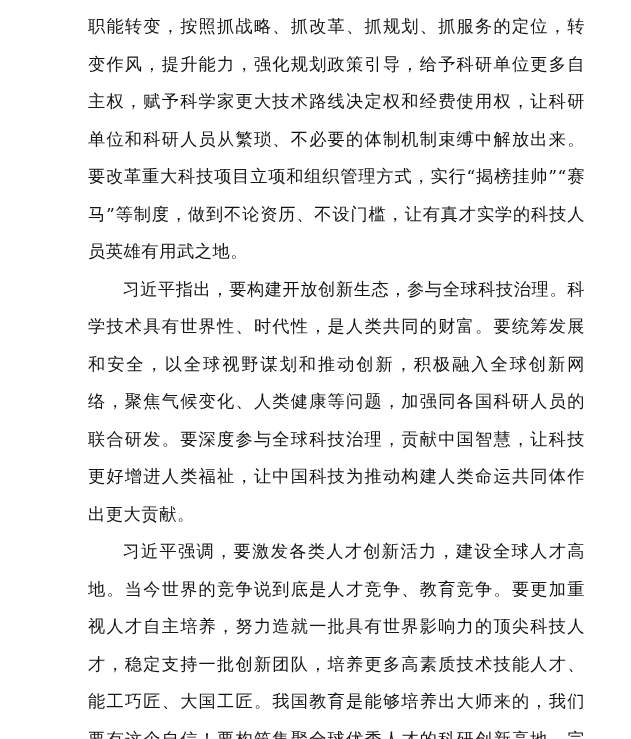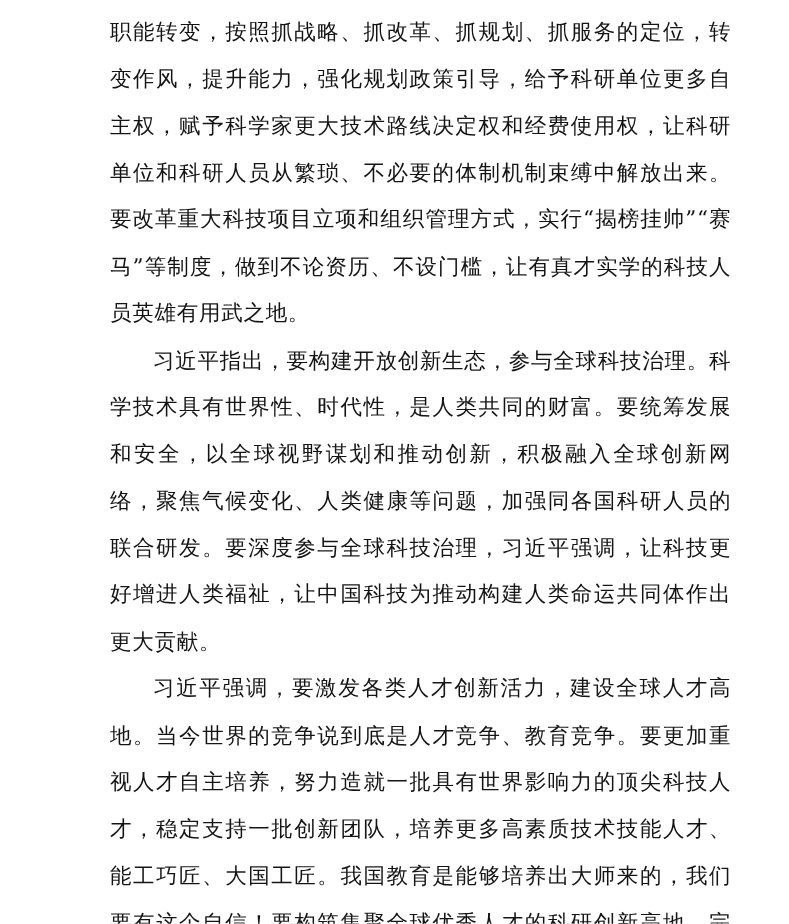--- a/index.html
+++ b/index.html
@@ -36,16 +36,16 @@
   .para.first {
     text-indent: 0;
   }
 </style>
 </head>
 <body>
 
 <div class="page">
   <div class="body-text">
     <p class="para first">职能转变，按照抓战略、抓改革、抓规划、抓服务的定位，转变作风，提升能力，强化规划政策引导，给予科研单位更多自主权，赋予科学家更大技术路线决定权和经费使用权，让科研单位和科研人员从繁琐、不必要的体制机制束缚中解放出来。要改革重大科技项目立项和组织管理方式，实行“揭榜挂帅”“赛马”等制度，做到不论资历、不设门槛，让有真才实学的科技人员英雄有用武之地。</p>
-    <p class="para">习近平指出，要构建开放创新生态，参与全球科技治理。科学技术具有世界性、时代性，是人类共同的财富。要统筹发展和安全，以全球视野谋划和推动创新，积极融入全球创新网络，聚焦气候变化、人类健康等问题，加强同各国科研人员的联合研发。要深度参与全球科技治理，习近平强调，让科技更好增进人类福祉，让中国科技为推动构建人类命运共同体作出更大贡献。</p>
+    <p class="para">习近平指出，要构建开放创新生态，参与全球科技治理。科学技术具有世界性、时代性，是人类共同的财富。要统筹发展和安全，以全球视野谋划和推动创新，积极融入全球创新网络，聚焦气候变化、人类健康等问题，加强同各国科研人员的联合研发。要深度参与全球科技治理，贡献中国智慧，让科技更好增进人类福祉，让中国科技为推动构建人类命运共同体作出更大贡献。</p>
     <p class="para">习近平强调，要激发各类人才创新活力，建设全球人才高地。当今世界的竞争说到底是人才竞争、教育竞争。要更加重视人才自主培养，努力造就一批具有世界影响力的顶尖科技人才，稳定支持一批创新团队，培养更多高素质技术技能人才、能工巧匠、大国工匠。我国教育是能够培养出大师来的，我们要有这个自信！要构筑集聚全球优秀人才的科研创新高地，完善高端人才、专业人才来华工作、科研、交流的政策。要让科技人员把主要精力投入科技创新和研发活动，决不能让科技人员把大量时间花在一些无谓的迎来送往活动上，花在不必要的评审评价活动上，花在形式主义、官僚</p>
   </div>
 </div>
 
 </body></html>

